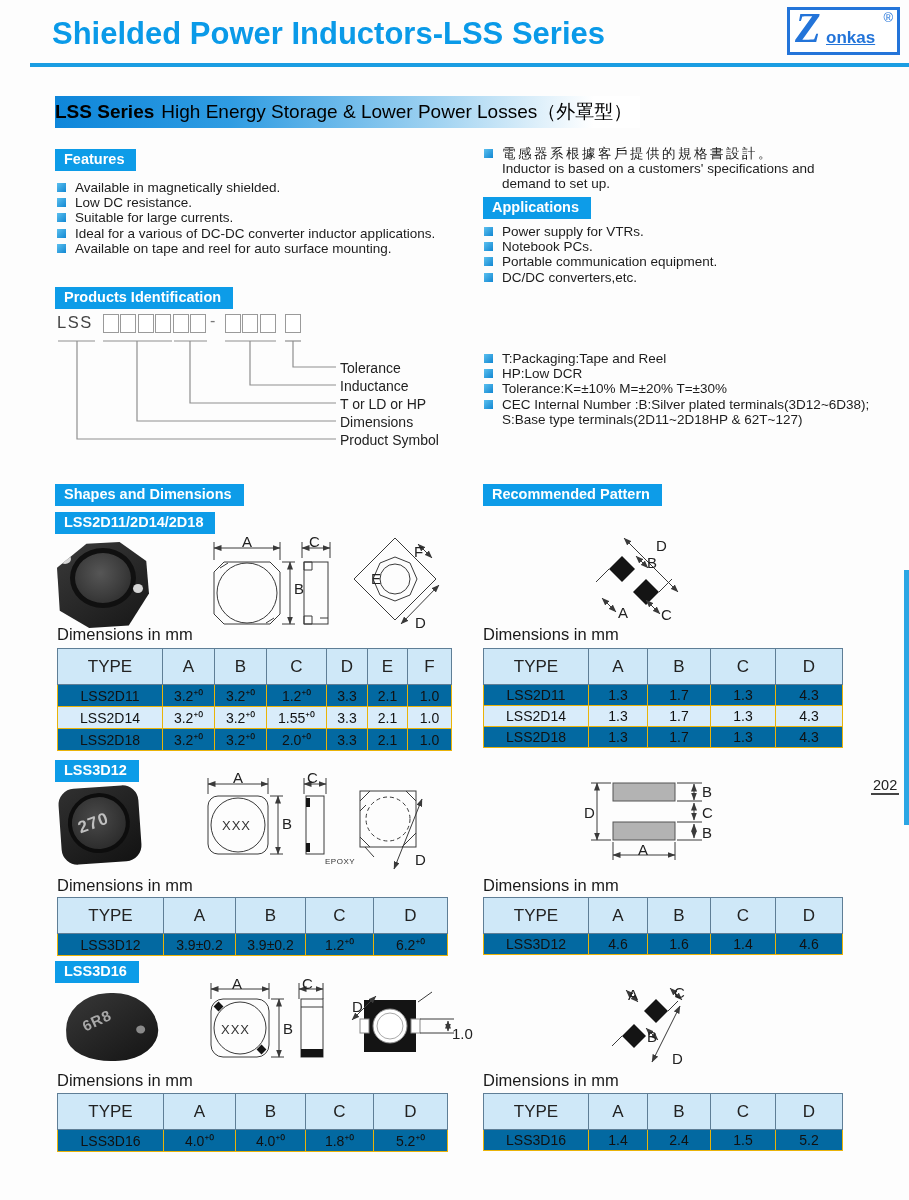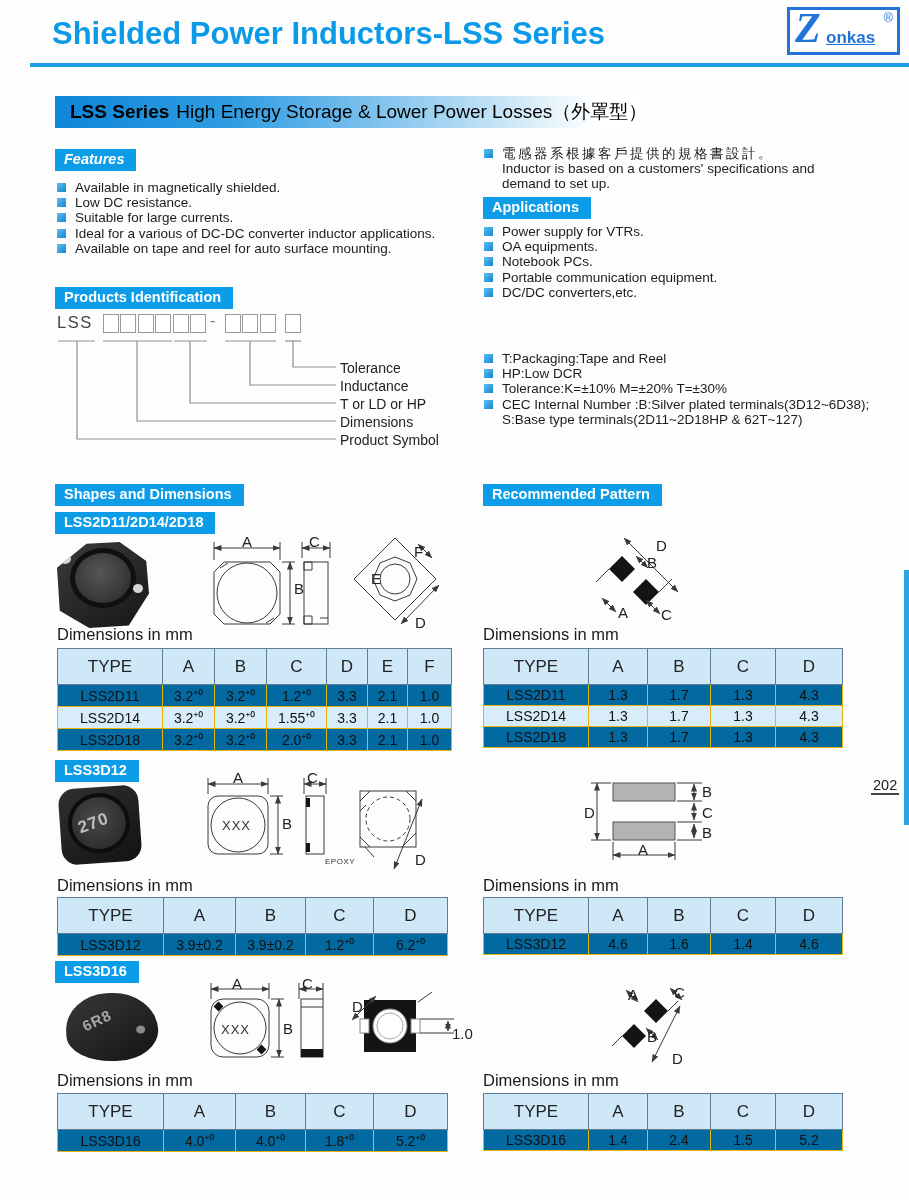--- a/index.html
+++ b/index.html
@@ -7,21 +7,21 @@
         font-family:"Liberation Sans",sans-serif;color:#1a1a1a;margin:0 auto;}
   .page-title{position:absolute;left:52px;top:16px;font-size:31px;font-weight:bold;color:#0a9ae8;letter-spacing:0px;white-space:nowrap;}
   .rule{position:absolute;left:30px;top:63px;width:879px;height:4px;background:#1b9de2;}
   .side-tab{position:absolute;left:904px;top:570px;width:5px;height:255px;background:#2ba6e4;}
   .logo{position:absolute;left:787px;top:7px;width:113px;height:48px;border:3px solid #2374d9;box-sizing:border-box;color:#2374d9;background:#fff;}
   .logo .z{position:absolute;left:5px;top:-6px;font-family:"Liberation Serif",serif;font-style:italic;font-weight:bold;font-size:42px;}
   .logo .onkas{position:absolute;left:36px;top:18px;font-size:17px;font-weight:bold;text-decoration:underline;}
   .logo .reg{position:absolute;right:4px;top:0px;font-size:13px;}
   .banner{position:absolute;left:55px;top:96px;width:585px;height:32px;box-sizing:border-box;
           background:linear-gradient(90deg,#0e86da 0%,#2f9ce2 30%,#9fd2f1 65%,#ffffff 92%);
-          display:flex;align-items:center;padding-left:15px;font-size:19px;color:#000;white-space:nowrap;}
+          display:flex;align-items:center;font-size:19px;color:#000;white-space:nowrap;}
   .banner .b{font-weight:bold;}
   .banner .r{margin-left:7px;}
   .sec-hdr{position:absolute;background:#0d9ce8;color:#fff;font-weight:bold;font-size:14.5px;line-height:19px;padding:1px 12px 2px 9px;white-space:nowrap;}
   .blist{position:absolute;font-size:13.5px;color:#1c1c1c;}
   .bitem{display:flex;align-items:flex-start;margin:0;line-height:15.2px;}
   .sq{flex:0 0 9px;width:9px;height:9px;background:linear-gradient(135deg,#5bc0ef,#1287d2);margin:3px 9px 0 0;}
   .nosq{flex:0 0 9px;width:9px;height:9px;margin:3px 9px 0 0;}
   .intro{position:absolute;font-size:13.5px;line-height:15.5px;color:#1c1c1c;}
   .zh{letter-spacing:2.5px;}
   .idlabel{position:absolute;font-size:14px;color:#222;white-space:nowrap;}
@@ -72,21 +72,21 @@
     <span class="reg">®</span>
   </div>
   <div class="rule"></div>
   <div class="side-tab"></div>
 
   <div class="banner">
     <span class="b">LSS Series</span>
     <span class="r">High Energy Storage &amp; Lower Power Losses（外罩型）</span>
   </div>
 
-  <div class="sec-hdr" style="left:55px;top:149px;font-style:italic;">Features</div>
+  <div class="sec-hdr" style="left:55px;top:149px;">Features</div>
   <div class="blist" style="left:57px;top:180px;width:420px;">
     <div class="bitem">
         <span class="sq"></span>
         <span>Available in magnetically shielded.</span>
       </div>
     <div class="bitem">
         <span class="sq"></span>
         <span>Low DC resistance.</span>
       </div>
     <div class="bitem">
@@ -116,24 +116,20 @@
         <span class="nosq"></span>
         <span>demand to set up.</span>
       </div>
   </div>
 
   <div class="sec-hdr" style="left:483px;top:197px;">Applications</div>
   <div class="blist" style="left:484px;top:224px;width:400px;">
     <div class="bitem">
         <span class="sq"></span>
         <span>Power supply for VTRs.</span>
-      </div>
-    <div class="bitem">
-        <span class="sq"></span>
-        <span>OA equipments.</span>
       </div>
     <div class="bitem">
         <span class="sq"></span>
         <span>Notebook PCs.</span>
       </div>
     <div class="bitem">
         <span class="sq"></span>
         <span>Portable communication equipment.</span>
       </div>
     <div class="bitem">

